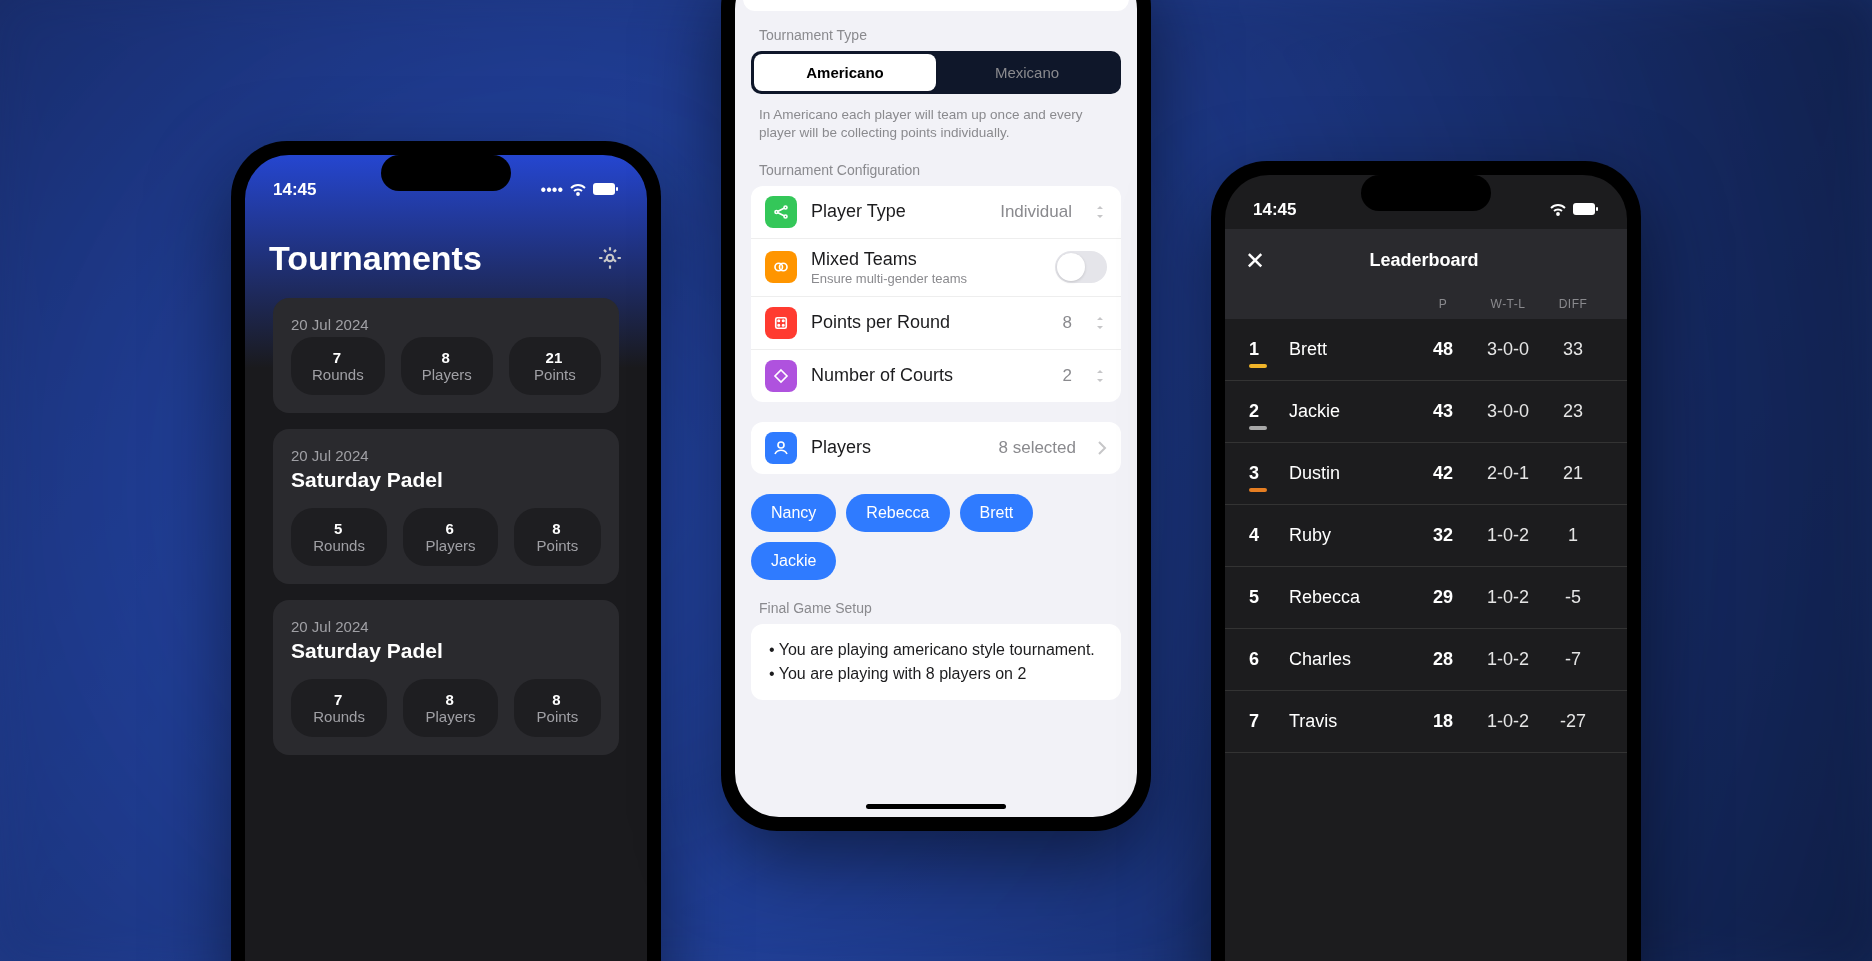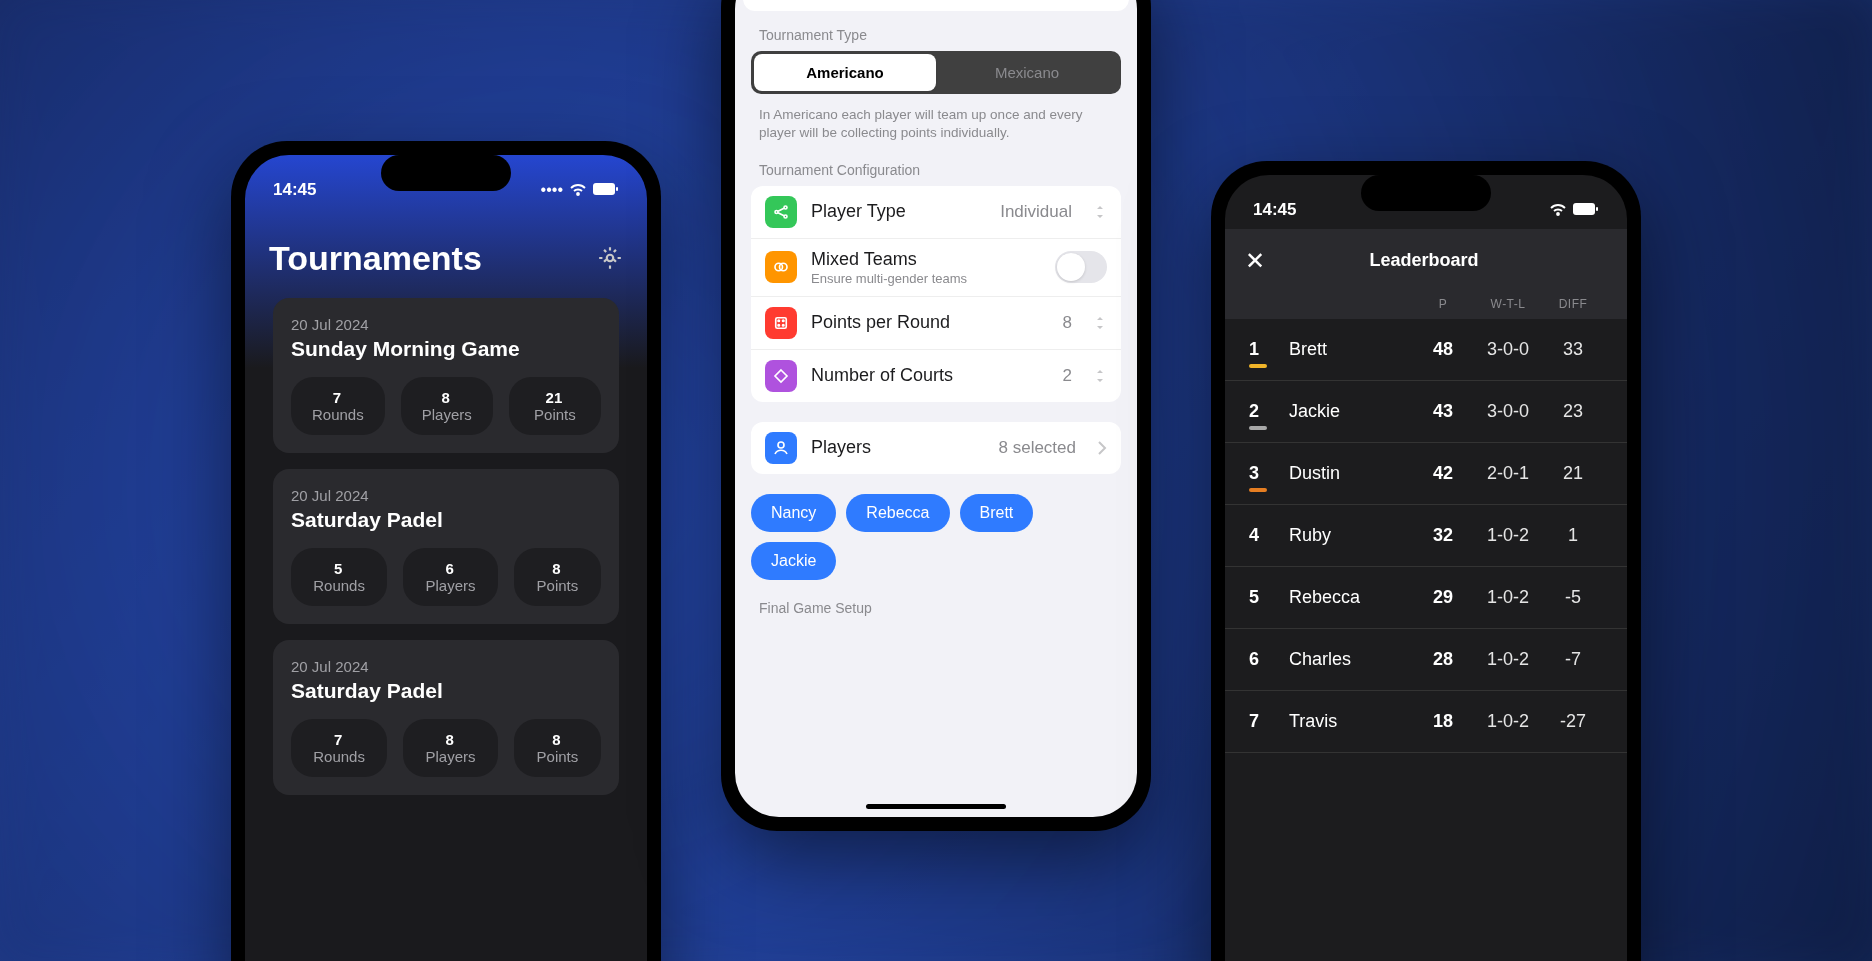--- a/index.html
+++ b/index.html
@@ -102,21 +102,21 @@
 .screen-2 {
   background: #f2f2f7;
   height: 100%;
   color: #1c1c1e;
   padding-top: 0;
 }
 .white-top { background: #fff; height: 46px; border-radius: 0 0 12px 12px; margin: 0 8px 16px; }
 .section-label { color: #8a8a8e; font-size: 14px; padding: 0 24px 8px; }
 .segmented {
   display: flex;
-  background: #404040;
+  background: #0f172a;
   border-radius: 10px;
   margin: 0 16px 12px;
   padding: 3px;
 }
 .seg-item {
   flex: 1;
   text-align: center;
   padding: 10px;
   border-radius: 8px;
   font-size: 15px;
@@ -244,21 +244,20 @@
     <div class="header-1">
       <h1>Tournaments</h1>
       <svg class="gear-icon" viewBox="0 0 24 24">
           <circle cx="12" cy="12" r="3"></circle>
           <path d="M12 2v3m0 14v3m10-10h-3M5 12H2m15.5-7.5l-2 2m-7 7l-2 2m11 0l-2-2m-7-7l-2-2"></path>
         </svg>
     </div>
     <div id="cards-1">
         <div class="tournament-card">
     <div class="tc-date">20 Jul 2024</div>
-    <div class="tc-name">Sunday Morning Game</div>
     <div class="tc-stats">
       <div class="stat-pill"><span class="num">7</span><span class="label"> Rounds</span></div>
       <div class="stat-pill"><span class="num">8</span><span class="label"> Players</span></div>
       <div class="stat-pill"><span class="num">21</span><span class="label"> Points</span></div>
     </div>
         </div>
         <div class="tournament-card">
     <div class="tc-date">20 Jul 2024</div>
     <div class="tc-name">Saturday Padel</div>
     <div class="tc-stats">
@@ -379,20 +378,24 @@
           </div>
       </div>
     </div>
     <div class="chips" id="chips-2">
         <span class="chip">Nancy</span>
         <span class="chip">Rebecca</span>
         <span class="chip">Brett</span>
         <span class="chip">Jackie</span>
       </div>
     <div class="section-label">Final Game Setup</div>
+    <div class="final-setup" id="final-2">
+        <li>• You are playing americano style tournament.</li>
+        <li>• You are playing with 8 players on 2</li>
+      </div>
     <div class="home-indicator"></div>
   </div>
 </div>
 
 <div class="phone three">
   <div class="notch"></div>
   <div class="phone-inner screen-3">
     <div class="status-bar">
       <span class="time">14:45</span>
       <div class="status-icons">

